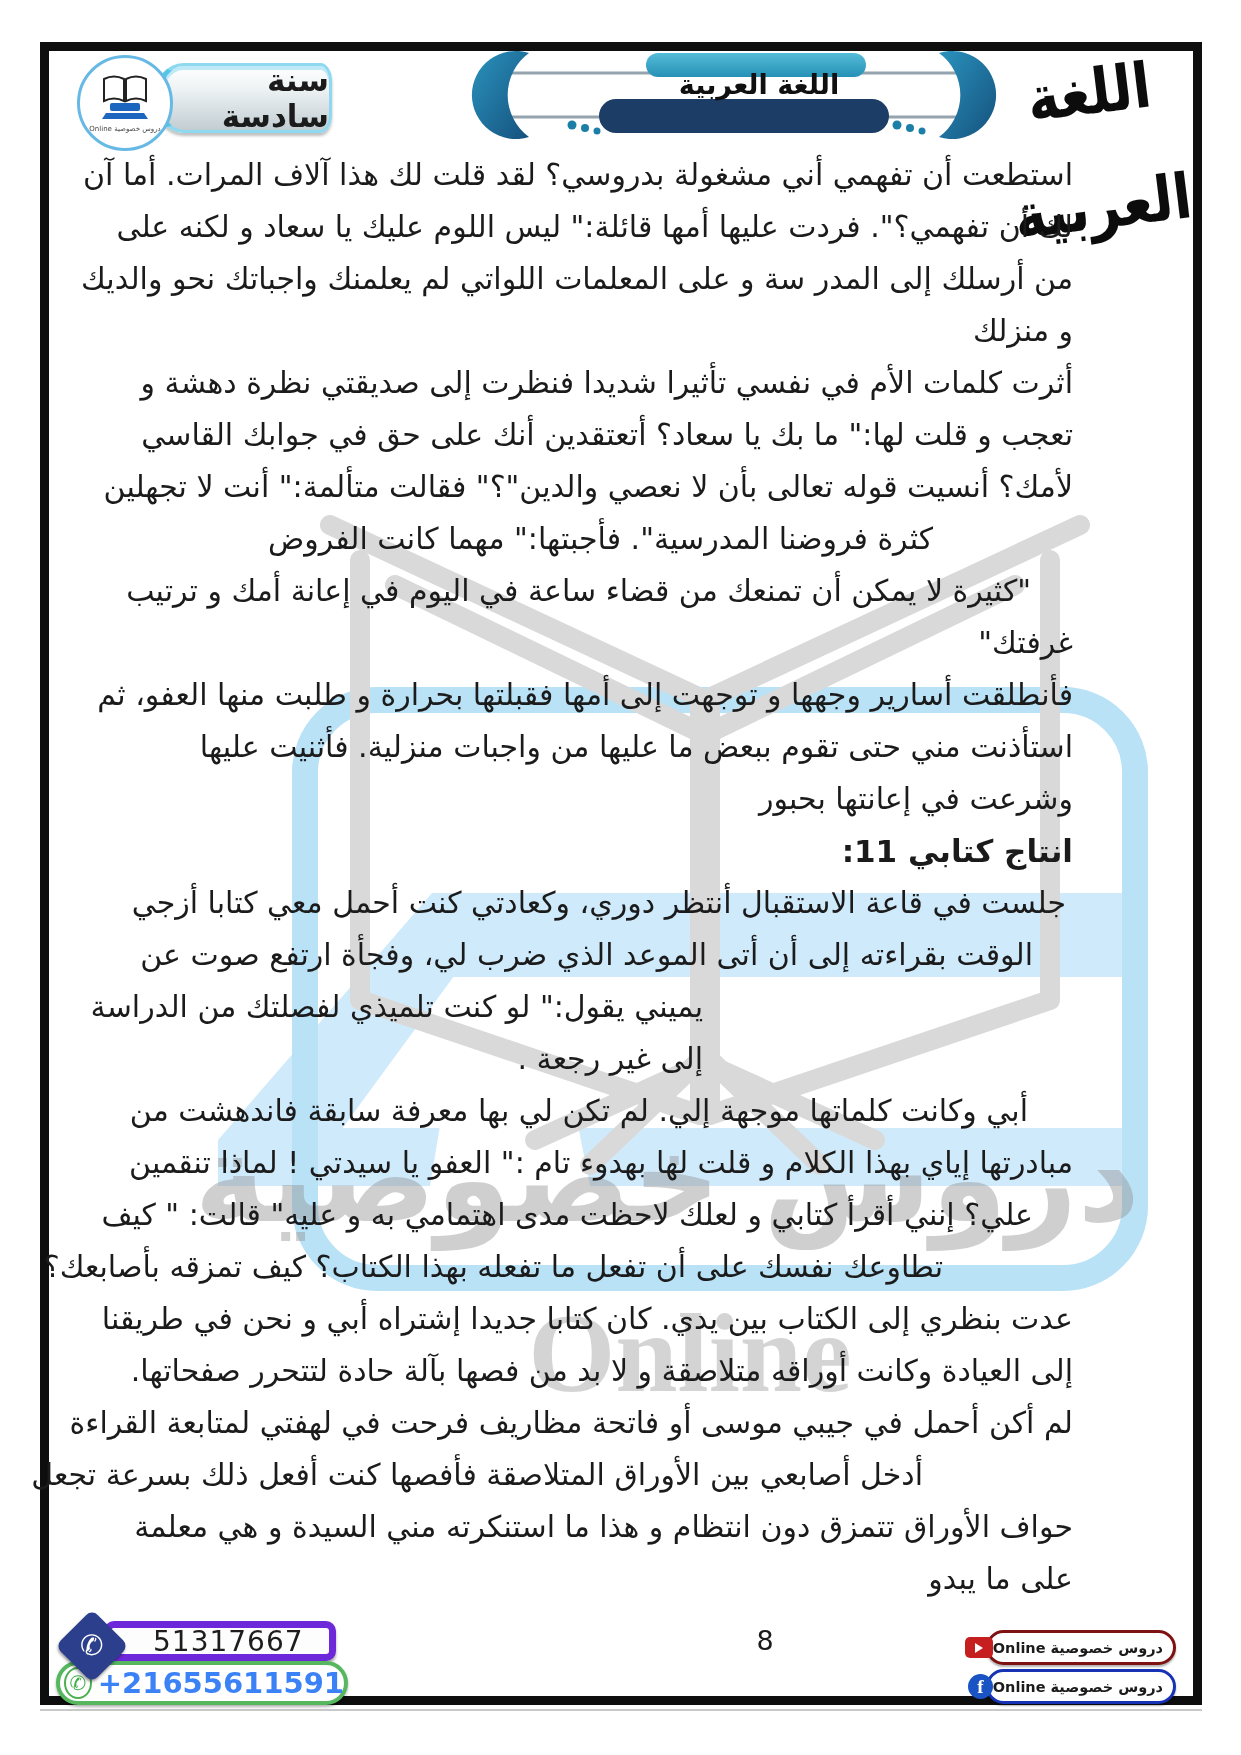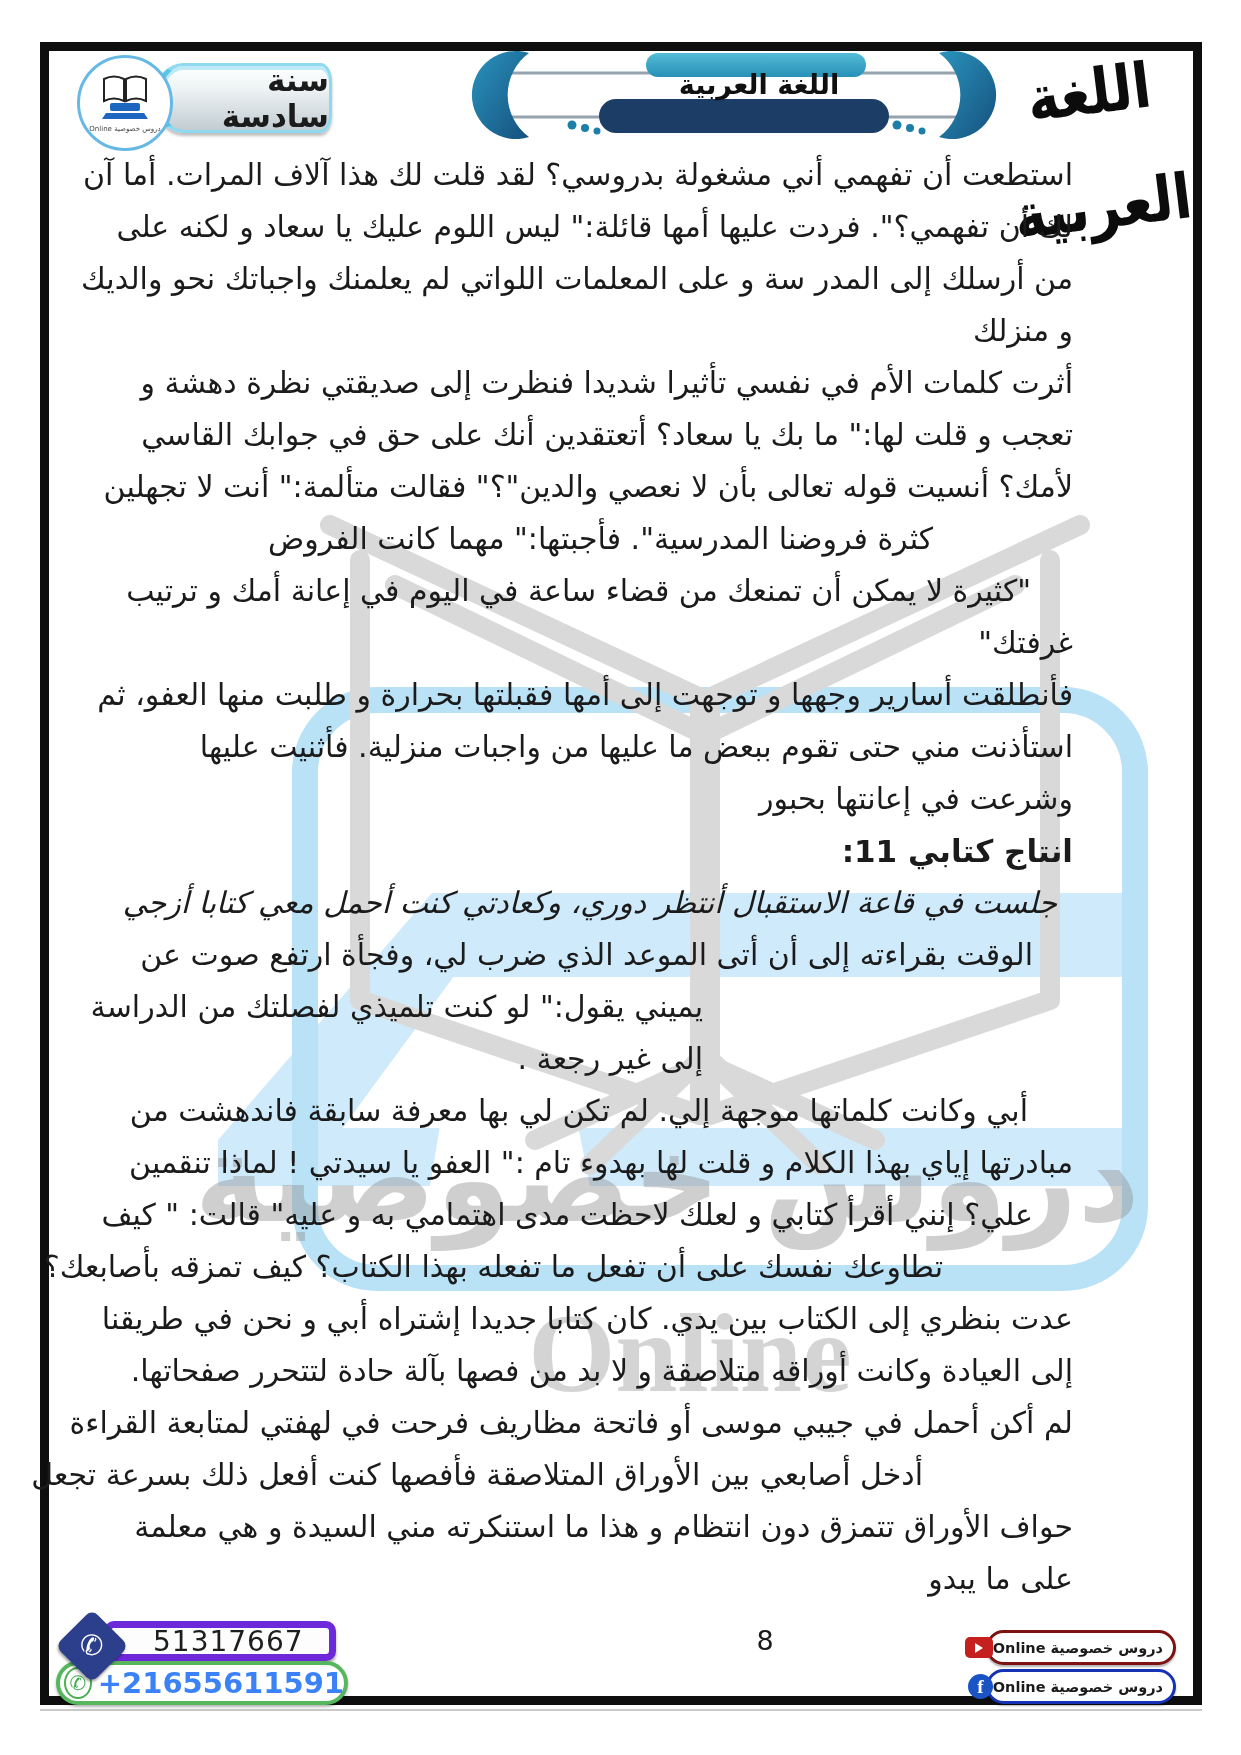--- a/index.html
+++ b/index.html
@@ -159,21 +159,21 @@
       <div class="line" style="margin-right: 0px;">أثرت كلمات الأم في نفسي تأثيرا شديدا فنظرت إلى صديقتي نظرة دهشة و</div>
       <div class="line" style="margin-right: 0px;">تعجب و قلت لها:" ما بك يا سعاد؟ أتعتقدين أنك على حق في جوابك القاسي</div>
       <div class="line" style="margin-right: 0px;">لأمك؟ أنسيت قوله تعالى بأن لا نعصي والدين"؟" فقالت متألمة:" أنت لا تجهلين</div>
       <div class="line" style="margin-right: 140px;">كثرة فروضنا المدرسية". فأجبتها:" مهما كانت الفروض</div>
       <div class="line" style="margin-right: 42px;">"كثيرة لا يمكن أن تمنعك من قضاء ساعة في اليوم في إعانة أمك و ترتيب</div>
       <div class="line" style="margin-right: 0px;">غرفتك"</div>
       <div class="line" style="margin-right: 0px;">فأنطلقت أسارير وجهها و توجهت إلى أمها فقبلتها بحرارة و طلبت منها العفو، ثم</div>
       <div class="line" style="margin-right: 0px;">استأذنت مني حتى تقوم ببعض ما عليها من واجبات منزلية. فأثنيت عليها</div>
       <div class="line" style="margin-right: 0px;">وشرعت في إعانتها بحبور</div>
       <div class="line bold" style="margin-right: 0px;">انتاج كتابي 11:</div>
-      <div class="line" style="margin-right: 16px; font-style: italic;">جلست في قاعة الاستقبال أنتظر دوري، وكعادتي كنت أحمل معي كتابا أزجي</div>
+      <div class="line" style="margin-right: 7px;">جلست في قاعة الاستقبال أنتظر دوري، وكعادتي كنت أحمل معي كتابا أزجي</div>
       <div class="line" style="margin-right: 40px;">الوقت بقراءته إلى أن أتى الموعد الذي ضرب لي، وفجأة ارتفع صوت عن</div>
       <div class="line" style="margin-right: 370px;">يميني يقول:" لو كنت تلميذي لفصلتك من الدراسة</div>
       <div class="line" style="margin-right: 370px; text-align: right;">إلى غير رجعة .</div>
       <div class="line" style="margin-right: 45px;">أبي وكانت كلماتها موجهة إلي. لم تكن لي بها معرفة سابقة فاندهشت من</div>
       <div class="line" style="margin-right: 0px;">مبادرتها إياي بهذا الكلام و قلت لها بهدوء تام :" العفو يا سيدتي ! لماذا تنقمين</div>
       <div class="line" style="margin-right: 40px;">علي؟ إنني أقرأ كتابي و لعلك لاحظت مدى اهتمامي به و عليه" قالت: " كيف</div>
       <div class="line" style="margin-right: 130px;">تطاوعك نفسك على أن تفعل ما تفعله بهذا الكتاب؟ كيف تمزقه بأصابعك؟</div>
       <div class="line" style="margin-right: 0px;">عدت بنظري إلى الكتاب بين يدي. كان كتابا جديدا إشتراه أبي و نحن في طريقنا</div>
       <div class="line" style="margin-right: 0px;">إلى العيادة وكانت أوراقه متلاصقة و لا بد من فصها بآلة حادة لتتحرر صفحاتها.</div>
       <div class="line" style="margin-right: 0px;">لم أكن أحمل في جيبي موسى أو فاتحة مظاريف فرحت في لهفتي لمتابعة القراءة</div>

